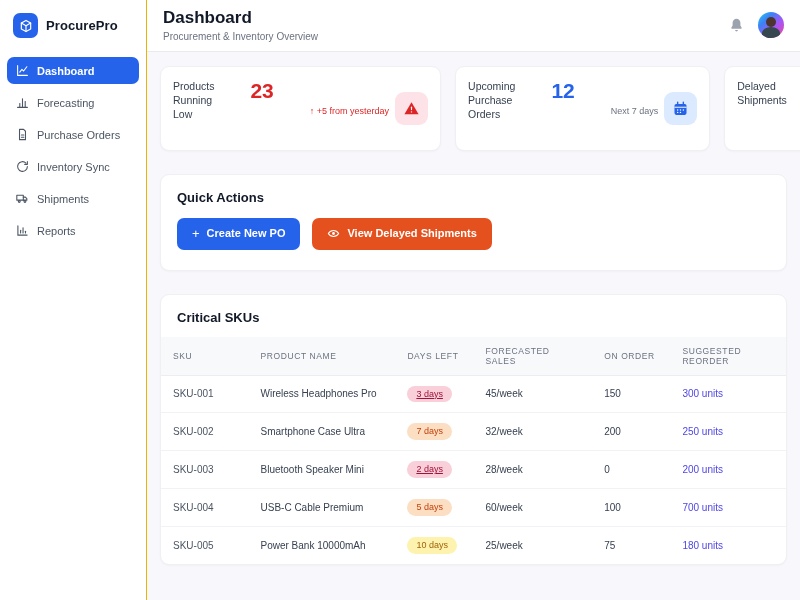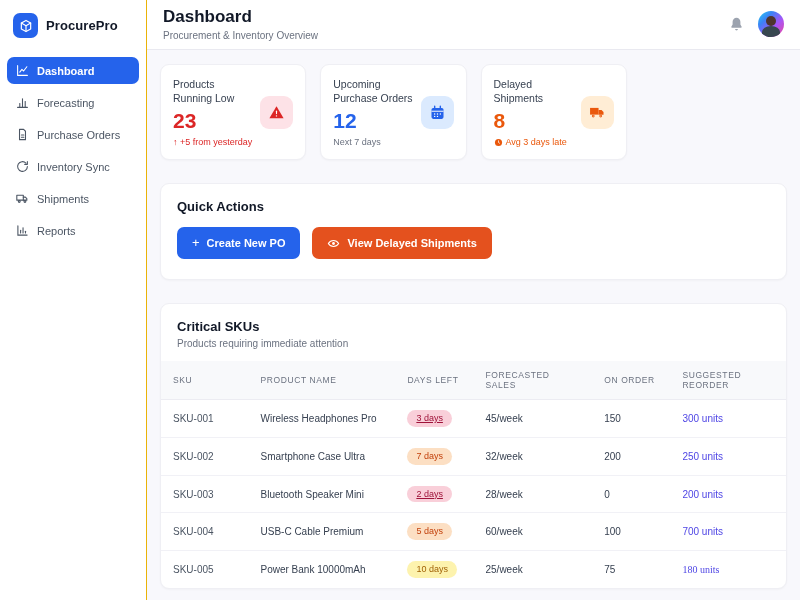--- a/index.html
+++ b/index.html
@@ -61,21 +61,21 @@
 
   .content { padding: 14px 13px; display: flex; flex-direction: column; gap: 23px; }
 
   
   .cards { display: grid; grid-template-columns: repeat(4, 1fr); gap: 14px; }
   .card {
     background: #ffffff; border: 1px solid #efeff4; border-radius: 9px;
     padding: 12px; min-height: 85px; display: flex; justify-content: space-between; gap: 6px;
     box-shadow: 0 1px 2px rgba(17, 24, 39, 0.03);
   }
-  .card-left { display: flex; flex-direction: column; min-width: 0; }
+  .card-left { display: flex; flex-direction: row; min-width: 0; gap: 36px; }
   .card-label { font-size: 10.5px; color: #374151; line-height: 1.35; margin-bottom: 4px; }
   .card-value { font-size: 21px; font-weight: bold; line-height: 1.1; }
   .card-sub { font-size: 9px; margin-top: 5px; display: flex; align-items: center; gap: 3px; white-space: nowrap; }
   .card-sub svg { width: 9px; height: 9px; flex: none; }
   .icon-box {
     width: 33px; height: 33px; border-radius: 9px; flex: none; align-self: center;
     display: flex; align-items: center; justify-content: center;
   }
   .icon-box svg { width: 17px; height: 17px; }
 
@@ -302,21 +302,20 @@
               </svg>
             </span>
             <span>View Delayed Shipments</span>
           </button>
         </div>
       </section>
 
       <section class="panel">
         <div class="crit-head">
           <div class="panel-title">Critical SKUs</div>
-          <div class="crit-sub">Products requiring immediate attention</div>
         </div>
         <table>
           <colgroup>
               <col class="c1">
               <col class="c2">
               <col class="c3">
               <col class="c4">
               <col class="c5">
               <col class="c6">
             </colgroup>
@@ -372,21 +371,21 @@
               <td class="reorder" style="color: rgb(79, 70, 229);">700 units</td>
             </tr>
             <tr>
               <td class="sku">SKU-005</td>
               <td>Power Bank 10000mAh</td>
               <td>
                 <span class="pill" data-severity="yellow">10 days</span>
               </td>
               <td>25/week</td>
               <td>75</td>
-              <td class="reorder" style="color: rgb(79, 70, 229); font-family: Liberation Serif, serif;">180 units</td>
+              <td class="reorder" style="color: rgb(79, 70, 229);">180 units</td>
             </tr>
           </tbody>
         </table>
       </section>
 
     </div>
   </div>
 </div>
 
 </body></html>

